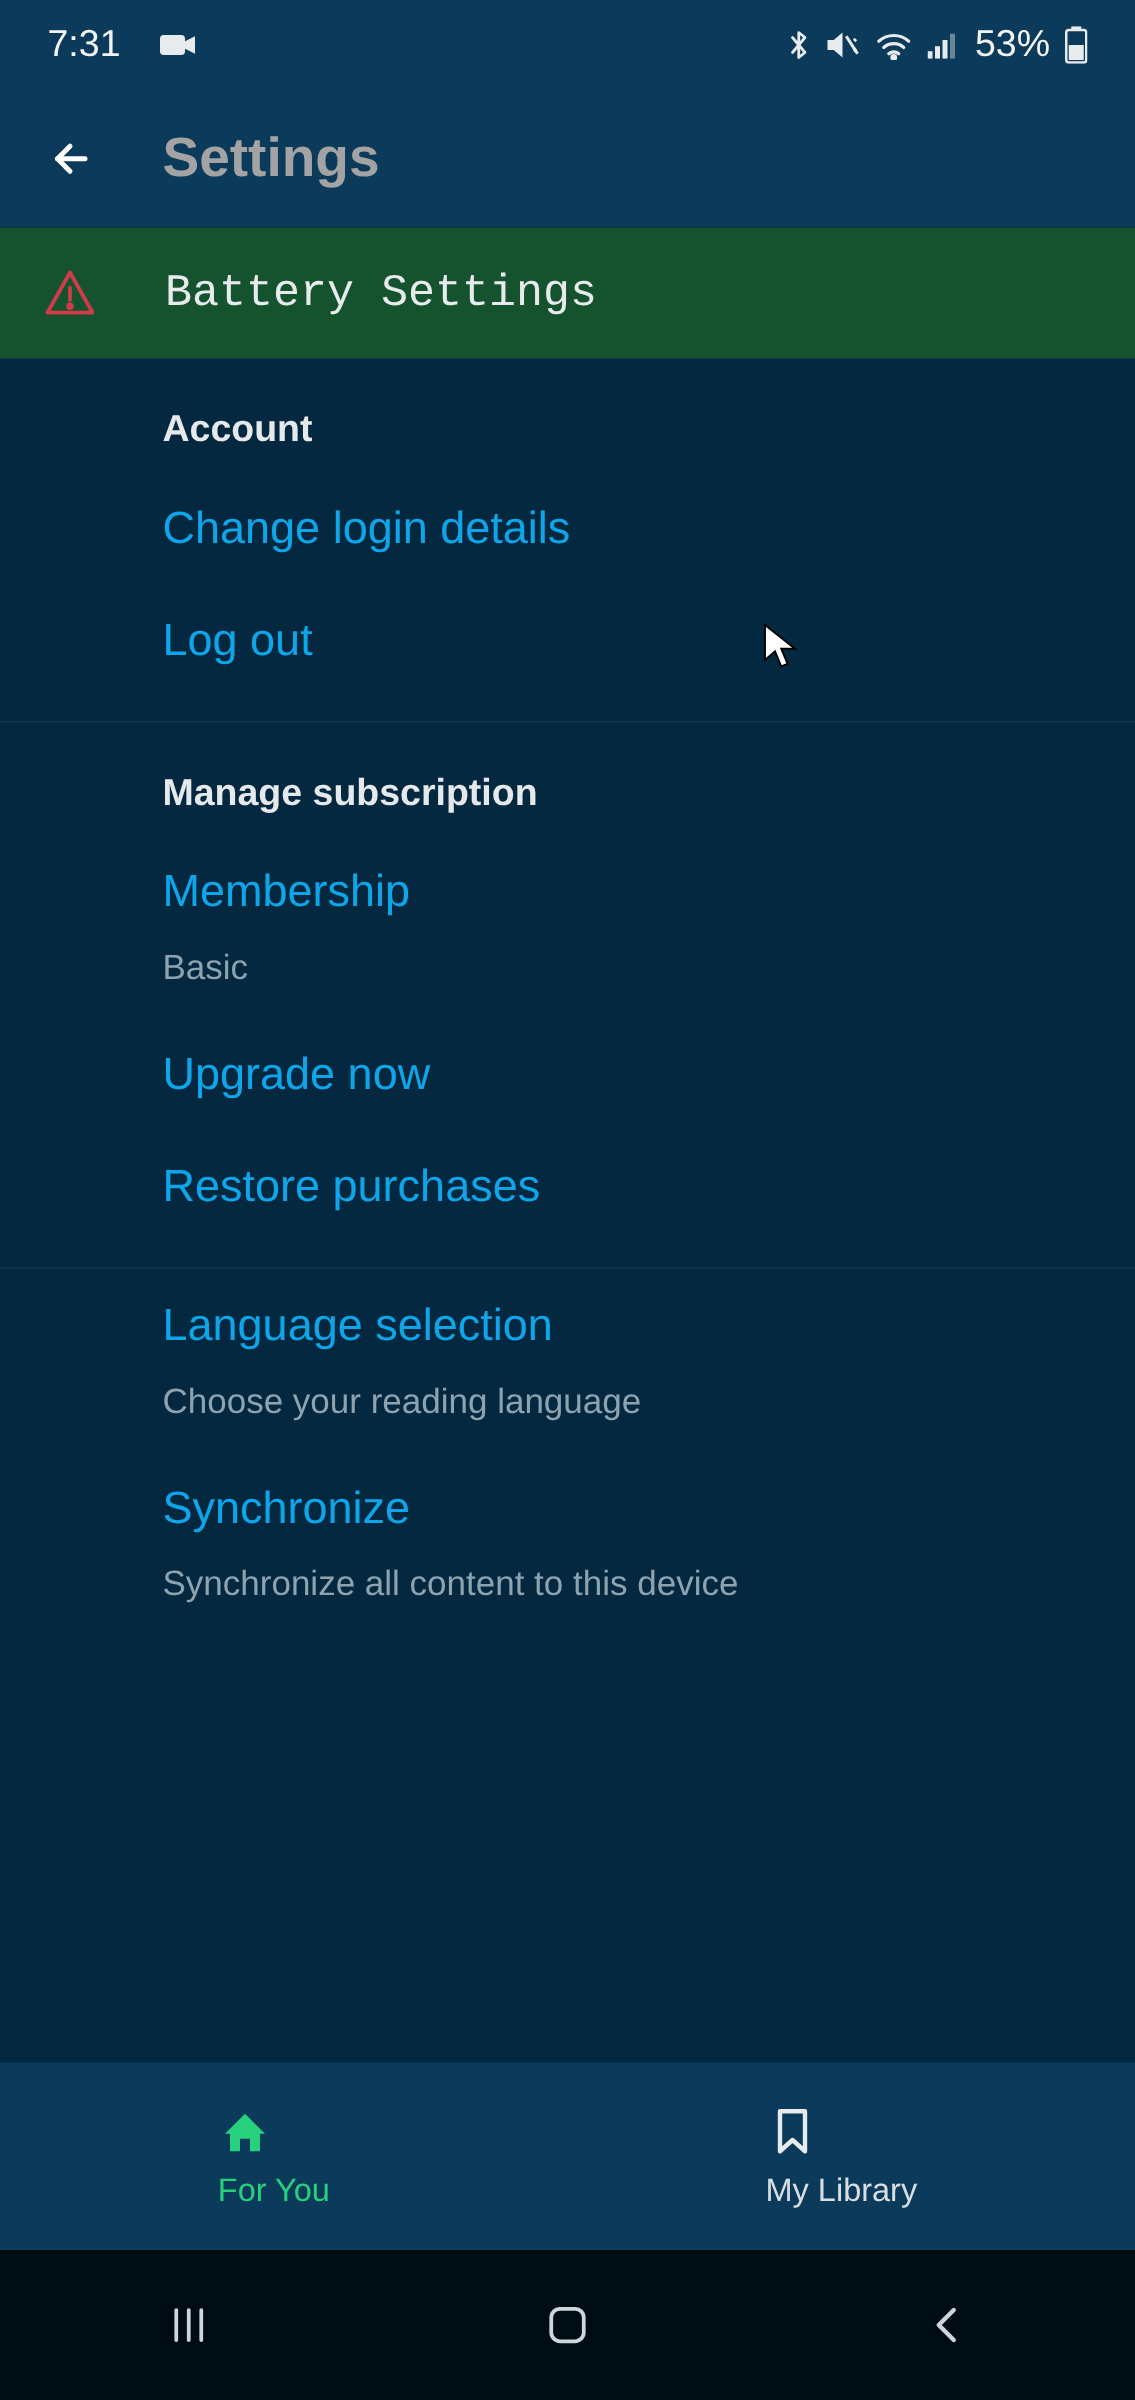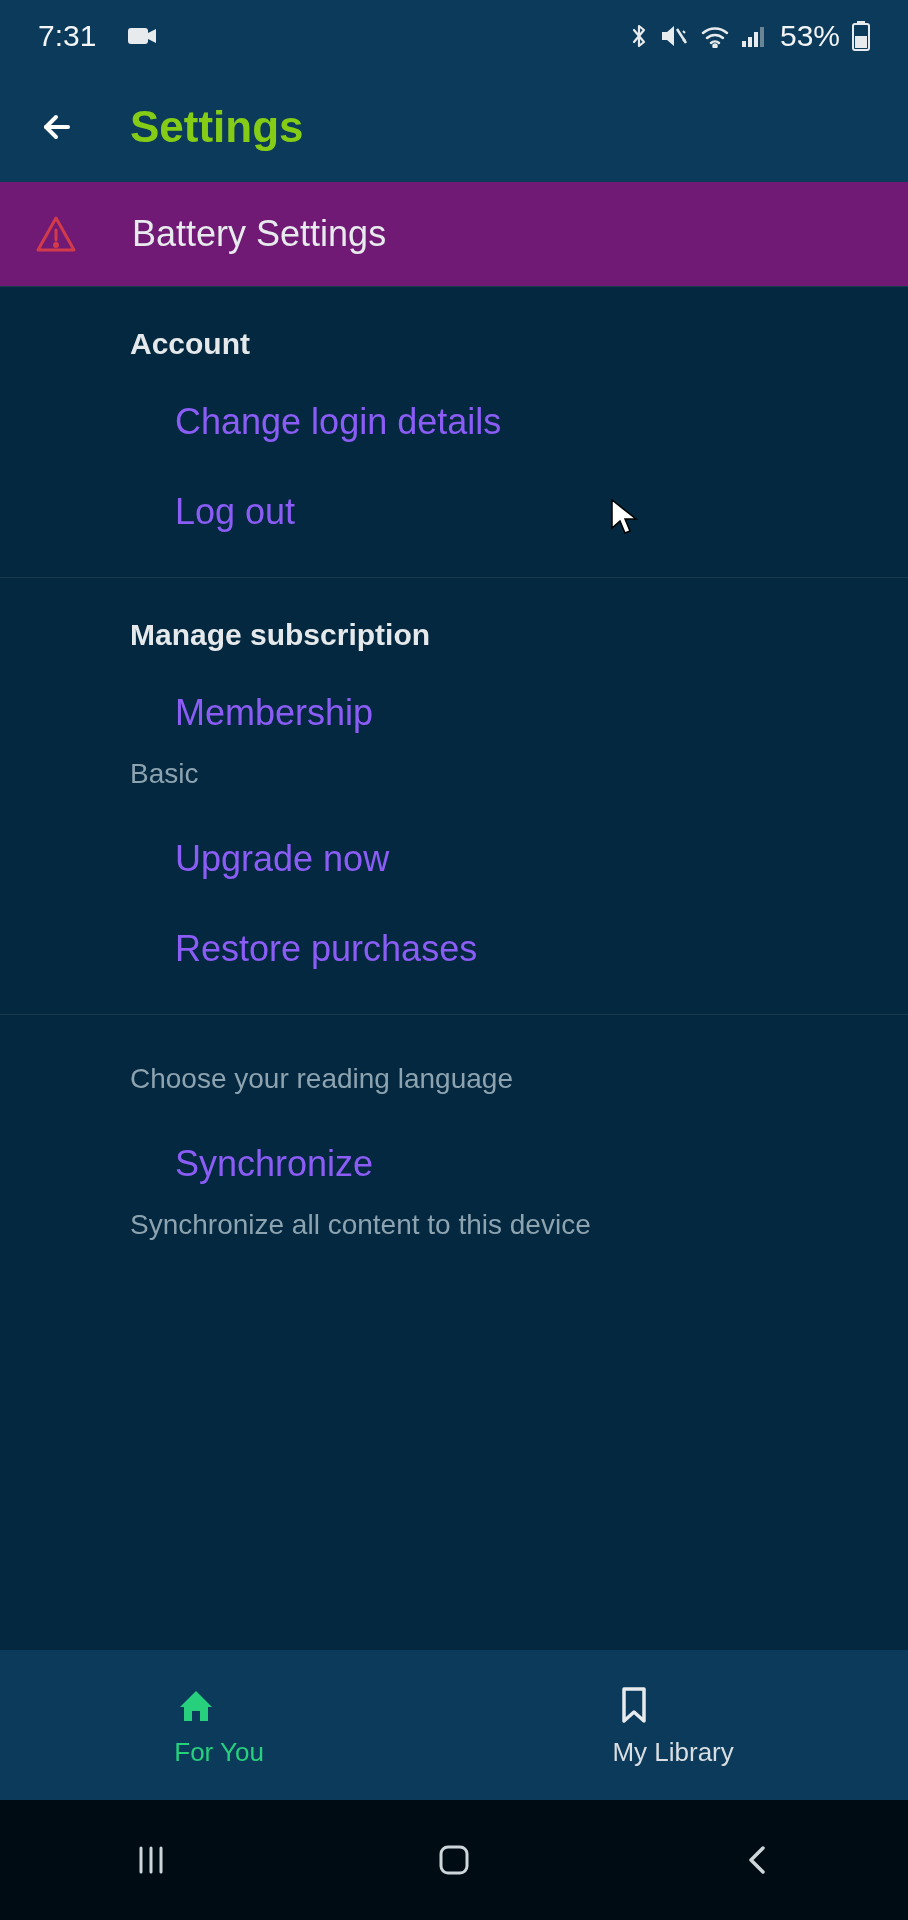--- a/index.html
+++ b/index.html
@@ -31,49 +31,50 @@
     
     .app-header {
       height: 110px;
       background: #0b3a5a;
       display: flex;
       align-items: center;
       padding: 0 34px;
       gap: 48px;
     }
     .back-btn { display: flex; align-items: center; justify-content: center; width: 48px; height: 48px; }
-    .header-title { font-size: 44px; font-weight: 700; color: #84cc16; }
+    .header-title { font-size: 44px; font-weight: 700; color: #a3a3a3; }
 
     
     .content { flex: 1; overflow: hidden; background: #03283f; }
 
     
     .alert-row {
       display: flex;
       align-items: center;
       gap: 54px;
       padding: 30px 34px 30px 34px;
       border-bottom: 1px solid #1a3a4d;
-      background: #701a75;
+      background: #14532d;
+      font-family: Liberation Mono, monospace;
     }
     .alert-icon { width: 44px; height: 44px; display:flex; align-items:center; justify-content:center; }
     .alert-label { font-size: 36px; font-weight: 400; color: #e8ebed; }
 
     
     .section { padding: 0; }
     .section-header {
       padding: 40px 34px 16px 130px;
       font-size: 30px;
       font-weight: 700;
       color: #e6e9eb;
     }
     .row {
       padding: 24px 34px 24px 130px;
     }
-    .row-title { font-size: 36px; color: #8b5cf6; margin-left: 45px; }
+    .row-title { font-size: 36px; color: #0ea5e9; }
     .row-sub { font-size: 28px; color: #8da3b0; margin-top: 24px; }
     .section-divider { height: 1px; background: #1a3a4d; margin-top: 20px; }
 
     
     .cursor {
       position: absolute;
       top: 498px;
       left: 610px;
       pointer-events: none;
     }
@@ -203,20 +204,21 @@
       <div class="row-title">Upgrade now</div>
     </div>
     <div class="row">
       <div class="row-title">Restore purchases</div>
     </div>
     <div class="section-divider"></div>
   </div>
 
   <div class="section">
     <div class="row">
+      <div class="row-title">Language selection</div>
       <div class="row-sub">Choose your reading language</div>
     </div>
     <div class="row">
       <div class="row-title">Synchronize</div>
       <div class="row-sub">Synchronize all content to this device</div>
     </div>
   </div>
 
 </div>
 

